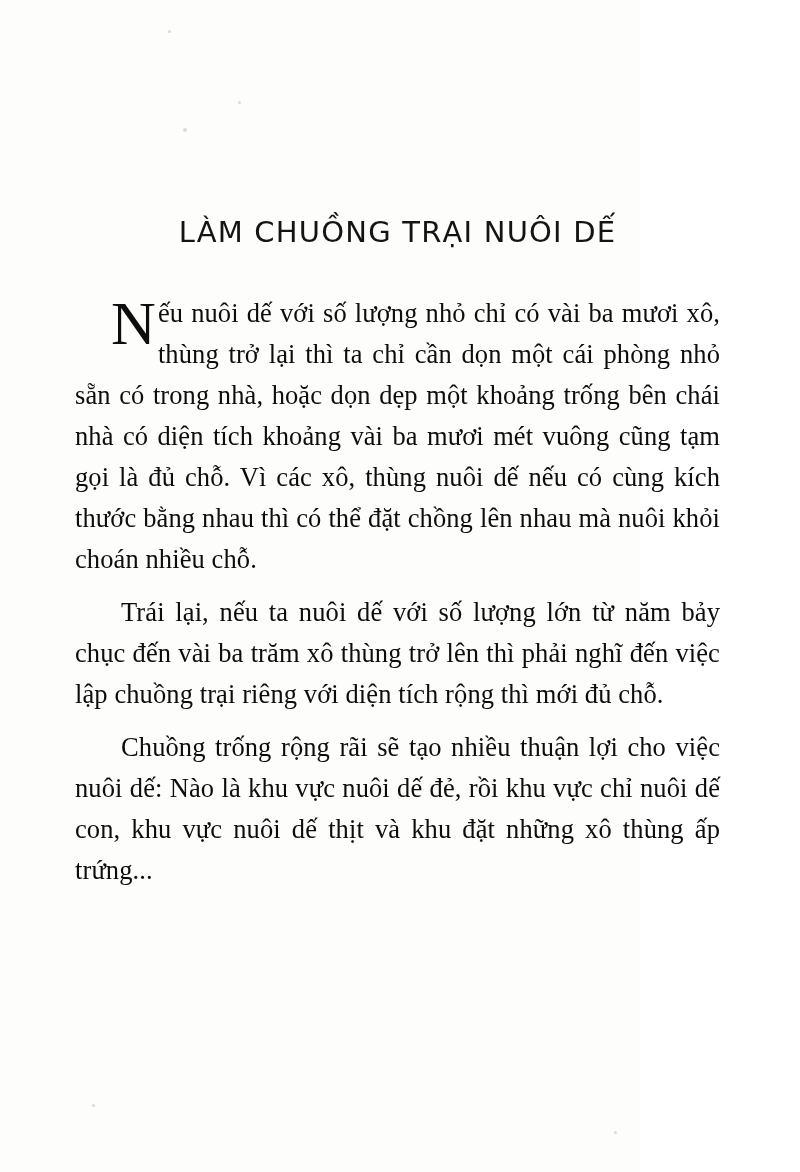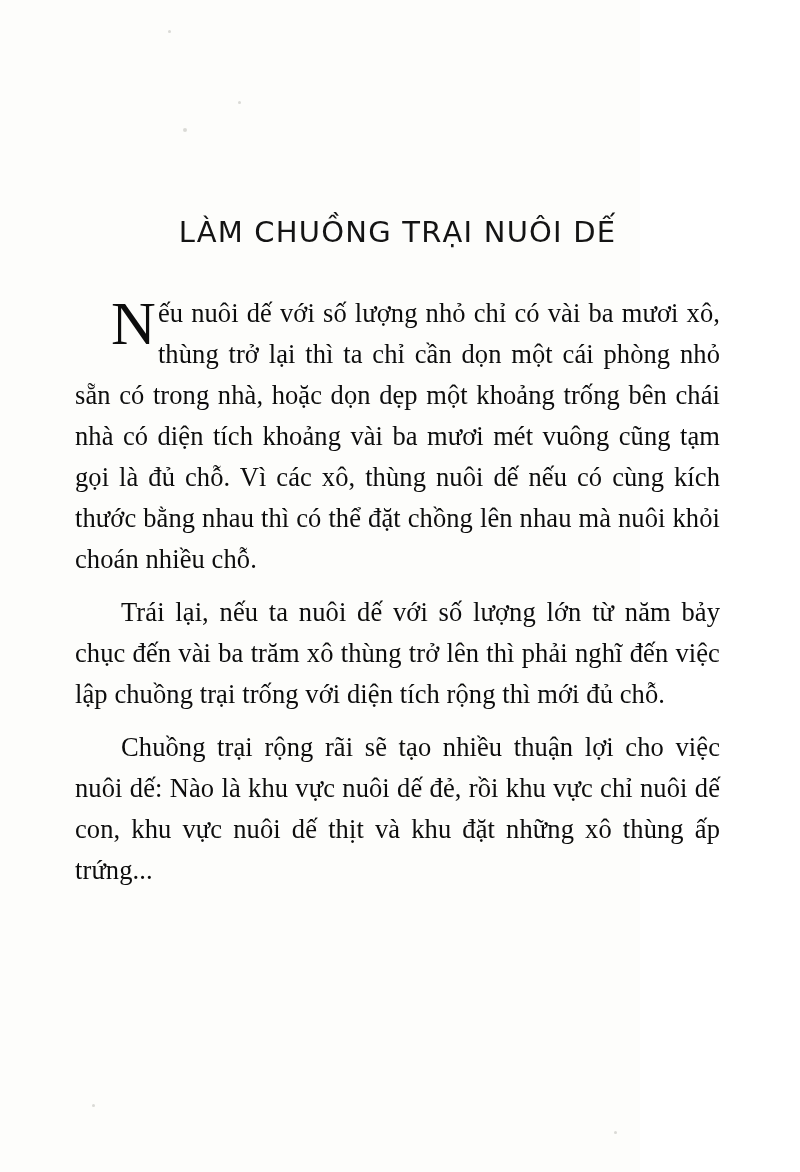--- a/index.html
+++ b/index.html
@@ -98,23 +98,23 @@
   <div class="speck" style="left:614px; top:1131px; width:3px; height:3px;"></div>
 
   <div class="content">
 
     <h1 class="chapter-title">LÀM CHUỒNG TRẠI NUÔI DẾ</h1>
 
     <p class="para first">
       <span class="dropcap">N</span><span>ếu nuôi dế với số lượng nhỏ chỉ có vài ba mươi xô, thùng trở lại thì ta chỉ cần dọn một cái phòng nhỏ sẵn có trong nhà, hoặc dọn dẹp một khoảng trống bên chái nhà có diện tích khoảng vài ba mươi mét vuông cũng tạm gọi là đủ chỗ. Vì các xô, thùng nuôi dế nếu có cùng kích thước bằng nhau thì có thể đặt chồng lên nhau mà nuôi khỏi choán nhiều chỗ.</span>
     </p>
 
-    <p class="para">Trái lại, nếu ta nuôi dế với số lượng lớn từ năm bảy chục đến vài ba trăm xô thùng trở lên thì phải nghĩ đến việc lập chuồng trại trống với diện tích rộng thì mới đủ chỗ.</p>
+    <p class="para">Trái lại, nếu ta nuôi dế với số lượng lớn từ năm bảy chục đến vài ba trăm xô thùng trở lên thì phải nghĩ đến việc lập chuồng trại riêng với diện tích rộng thì mới đủ chỗ.</p>
 
-    <p class="para">Chuồng trại rộng rãi sẽ tạo nhiều thuận lợi cho việc nuôi dế: Nào là khu vực nuôi dế đẻ, rồi khu vực chỉ nuôi dế con, khu vực nuôi dế thịt và khu đặt những xô thùng ấp trứng...</p>
+    <p class="para">Chuồng trống rộng rãi sẽ tạo nhiều thuận lợi cho việc nuôi dế: Nào là khu vực nuôi dế đẻ, rồi khu vực chỉ nuôi dế con, khu vực nuôi dế thịt và khu đặt những xô thùng ấp trứng...</p>
 
 
   </div>
 
   <div class="footer">
     
 
     
   </div>
 

